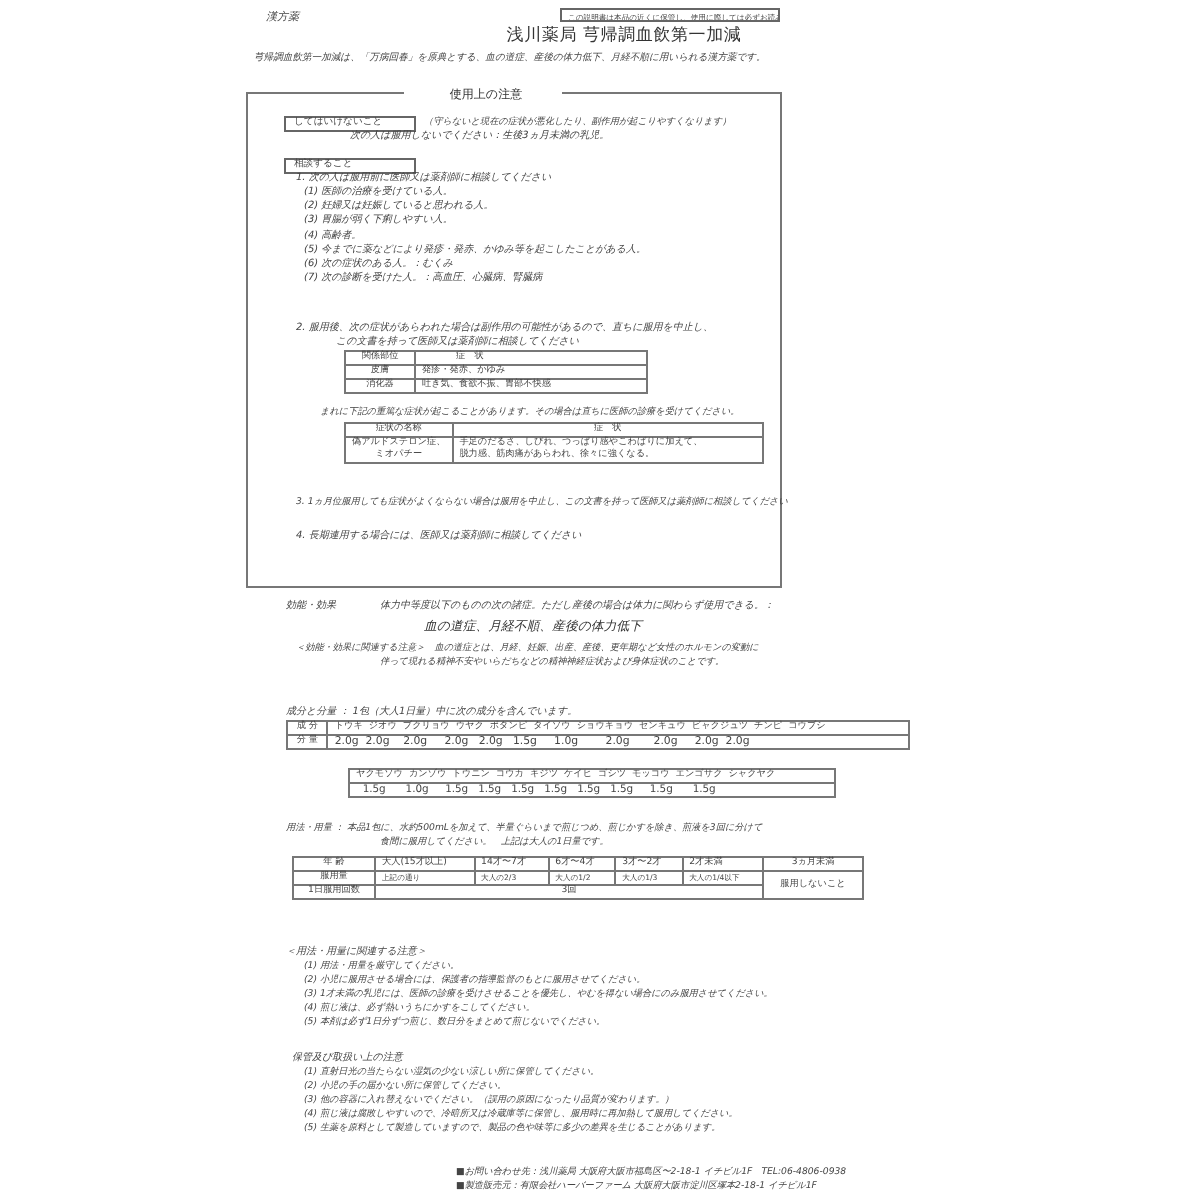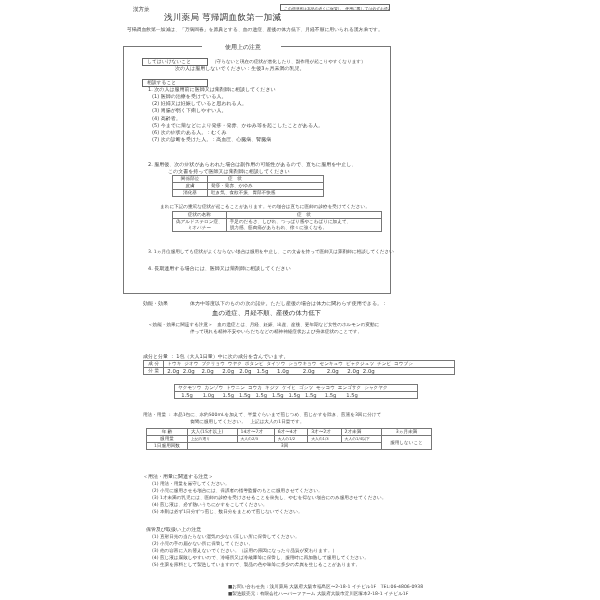--- a/index.html
+++ b/index.html
@@ -1,22 +1,22 @@
 <!DOCTYPE html>
 <html><head>
 <meta charset="utf-8">
 <style>
   html, body { margin:0; padding:0; background:#ffffff; }
   body { width:600px; height:600px; position:relative; overflow:hidden;
          font-family:"DejaVu Sans", sans-serif; color:#333; }
   .abs { position:absolute; }
-  .t { font-size:5px; line-height:7px; white-space:nowrap; color:#444; }
+  .t { font-size:5px; line-height:7px; white-space:nowrap; color:#444;font-style:italic; }
   .cat { left:133px; top:6px; font-size:5.5px; }
   .notice { left:280px; top:4px; width:110px; height:7px; border:1px solid #666; font-size:3.8px; line-height:7px; padding-left:3px; box-sizing:border-box; overflow:hidden; white-space:nowrap; color:#444; }
-  .title { left:164px; top:12px; width:240px; font-size:8.5px; color:#333; letter-spacing:0.3px; }
+  .title { left:192px; top:12px; width:240px; text-align:center; font-size:8.5px; color:#333; letter-spacing:0.3px; }
   .intro { left:127px; top:26px; font-size:4.8px; }
   .box { left:123px; top:46px; width:268px; height:248px; border:1px solid #777; border-top:none; box-sizing:border-box; }
   .box-topl { left:123px; top:46px; width:79px; border-top:1px solid #777; }
   .box-topr { left:281px; top:46px; width:110px; border-top:1px solid #777; }
   .box-title { left:210px; top:43px; width:66px; text-align:center; font-size:6px; color:#333; }
   .lblbox { border:1px solid #666; font-size:4.8px; line-height:6px; padding:0 4px; color:#444; }
   table.grid { border-collapse:collapse; position:absolute; }
   table.grid td { border:1px solid #777; font-size:4.6px; line-height:6px; padding:0 3px; color:#444; white-space:nowrap; }
   .center { text-align:center; }
   .big { font-size:6.4px; color:#333; }

